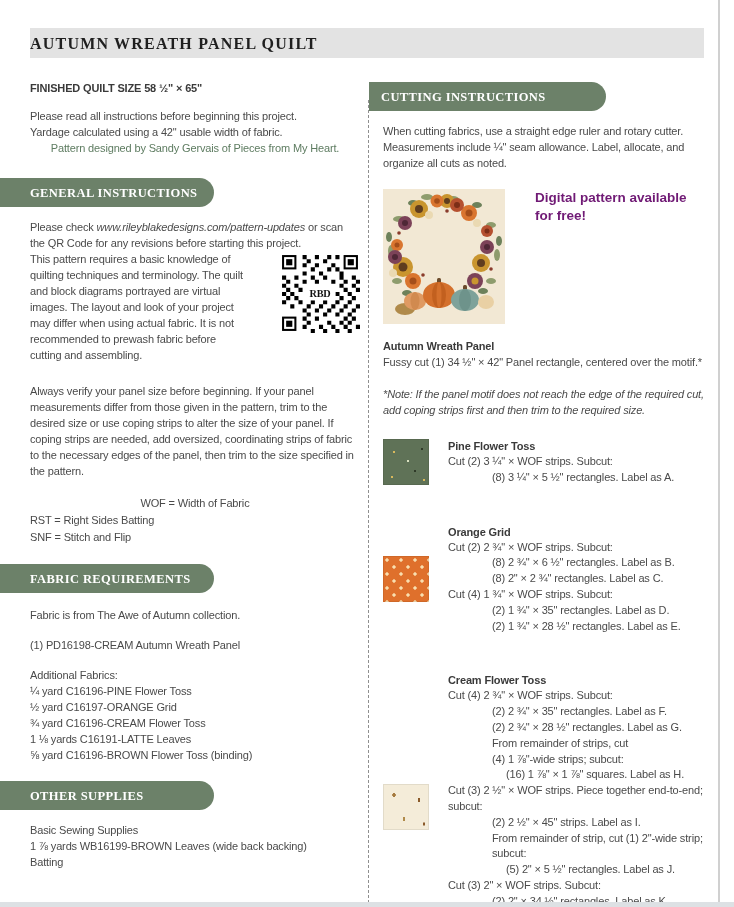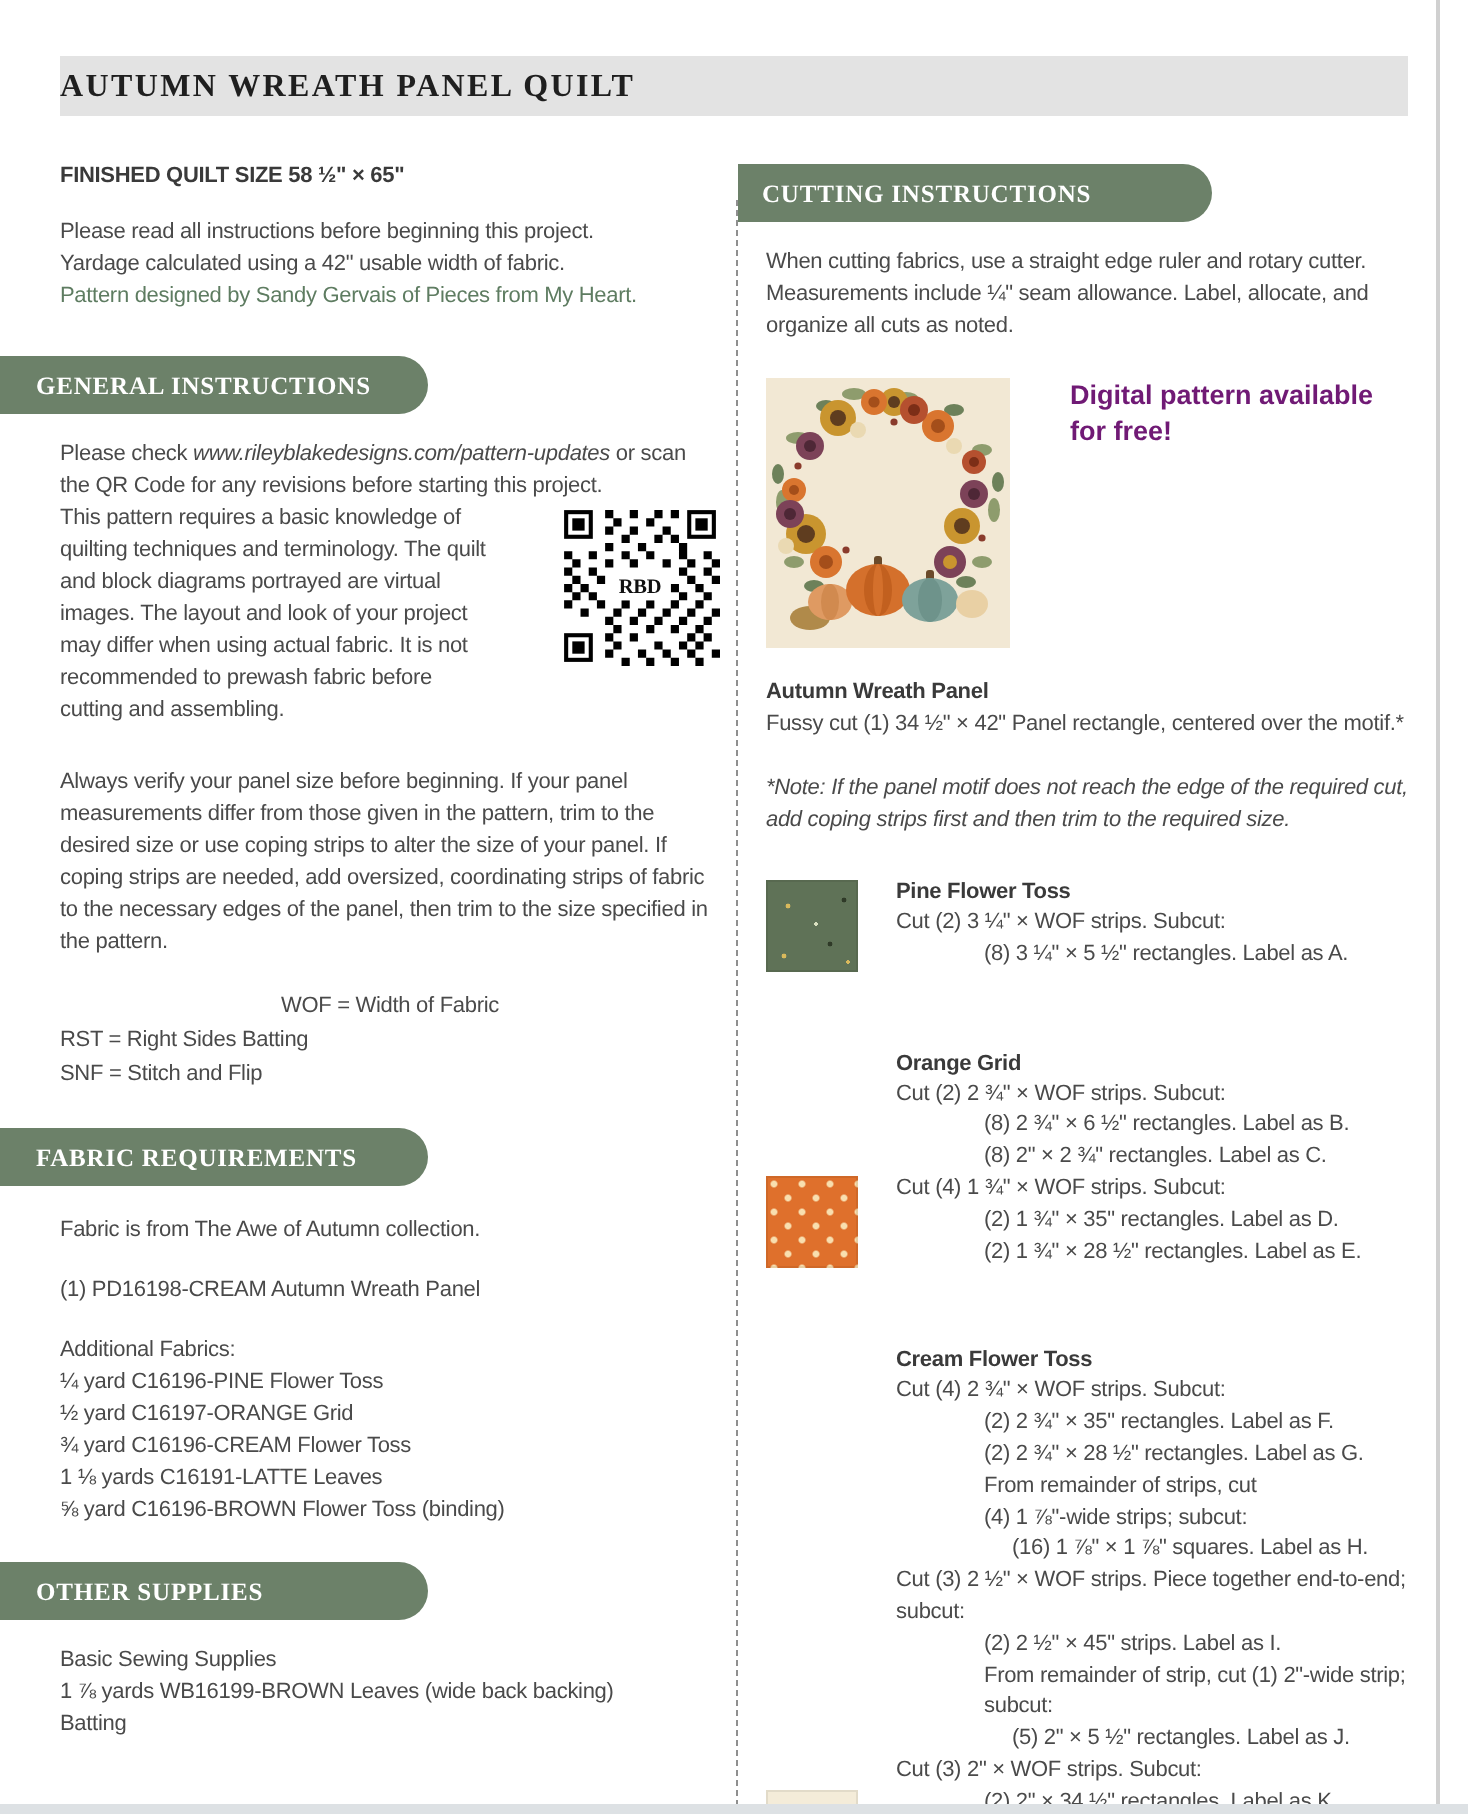--- a/index.html
+++ b/index.html
@@ -14,42 +14,42 @@
   .bottom-edge{position:absolute;left:0;right:0;bottom:0;height:5px;background:#dde1e4;z-index:4;}
 
   .col{position:absolute;top:58px;bottom:0;box-sizing:border-box;font-size:11px;
        letter-spacing:-0.15px;line-height:16px;overflow:hidden;z-index:1;}
   .col-left{left:0;width:368px;padding:0 8px 0 30px;}
   .col-right{left:369px;width:350px;padding:0 14px 0 14px;}
 
   .badge{background:#6c8169;color:#fff;font-family:"Liberation Serif",serif;font-weight:bold;
          font-size:12.5px;letter-spacing:.4px;height:29px;line-height:30px;
          border-radius:0 15px 15px 0;box-sizing:border-box;position:relative;z-index:2;}
-  .col-left .badge{margin-left:-30px;padding-left:18px;width:214px;}
+  .col-left .badge{margin-left:-30px;padding-left:30px;width:214px;}
   .col-right .badge{margin-left:-14px;padding-left:16px;width:237px;}
 
   .h-bold{font-weight:bold;color:#3a3a3a;white-space:nowrap;}
   .para{margin:0;}
   .line{white-space:nowrap;}
-  .accent-green{color:#5e7c61;}
+  .accent-green{color:#5e7c61;text-align:center;}
   .note{font-style:italic;}
   .mt12{margin-top:12px;} .mt14{margin-top:14px;} .mt16{margin-top:16px;}
   .mt18{margin-top:18px;} .mt20{margin-top:20px;} .mt22{margin-top:22px;} .mt26{margin-top:38px;}
 
   .qr-row{display:flex;align-items:flex-start;margin-top:0;gap:20px;}
   .qr-row .wrap-text{flex:1;margin-right:10px;}
   .qr{width:80px;height:80px;flex:0 0 auto;margin-top:2px;}
 
   .panel-row{display:flex;align-items:flex-start;margin-top:18px;}
   .panel-img{width:122px;height:135px;flex:0 0 auto;}
   .panel-img svg{display:block;}
   .digital{margin-left:30px;width:175px;font-weight:bold;font-size:13.5px;line-height:1.32;
            color:#701a75;letter-spacing:0;}
 
-  .fab-section{display:flex;align-items:flex-end;}
+  .fab-section{display:flex;align-items:center;}
   .swatch{width:46px;height:46px;flex:0 0 auto;border:1px solid rgba(0,0,0,0.07);box-sizing:border-box;}
   .swatch-pine{background-color:#5f7257;background-image:
       radial-gradient(circle 2px at 10px 12px,#d9b95c 60%,transparent 65%),
       radial-gradient(circle 2px at 31px 31px,#2f3a28 60%,transparent 65%),
       radial-gradient(circle 2px at 38px 9px,#2f3a28 60%,transparent 65%),
       radial-gradient(circle 2px at 8px 37px,#d9b95c 60%,transparent 65%),
       radial-gradient(circle 1.5px at 24px 21px,#d9e0c0 60%,transparent 70%),
       radial-gradient(circle 1.5px at 40px 40px,#d9b95c 60%,transparent 70%);}
   .swatch-orange{background-color:#df702c;background-image:
       radial-gradient(circle at 3px 3px,rgba(250,228,182,.95) 1.3px,transparent 2.1px),

